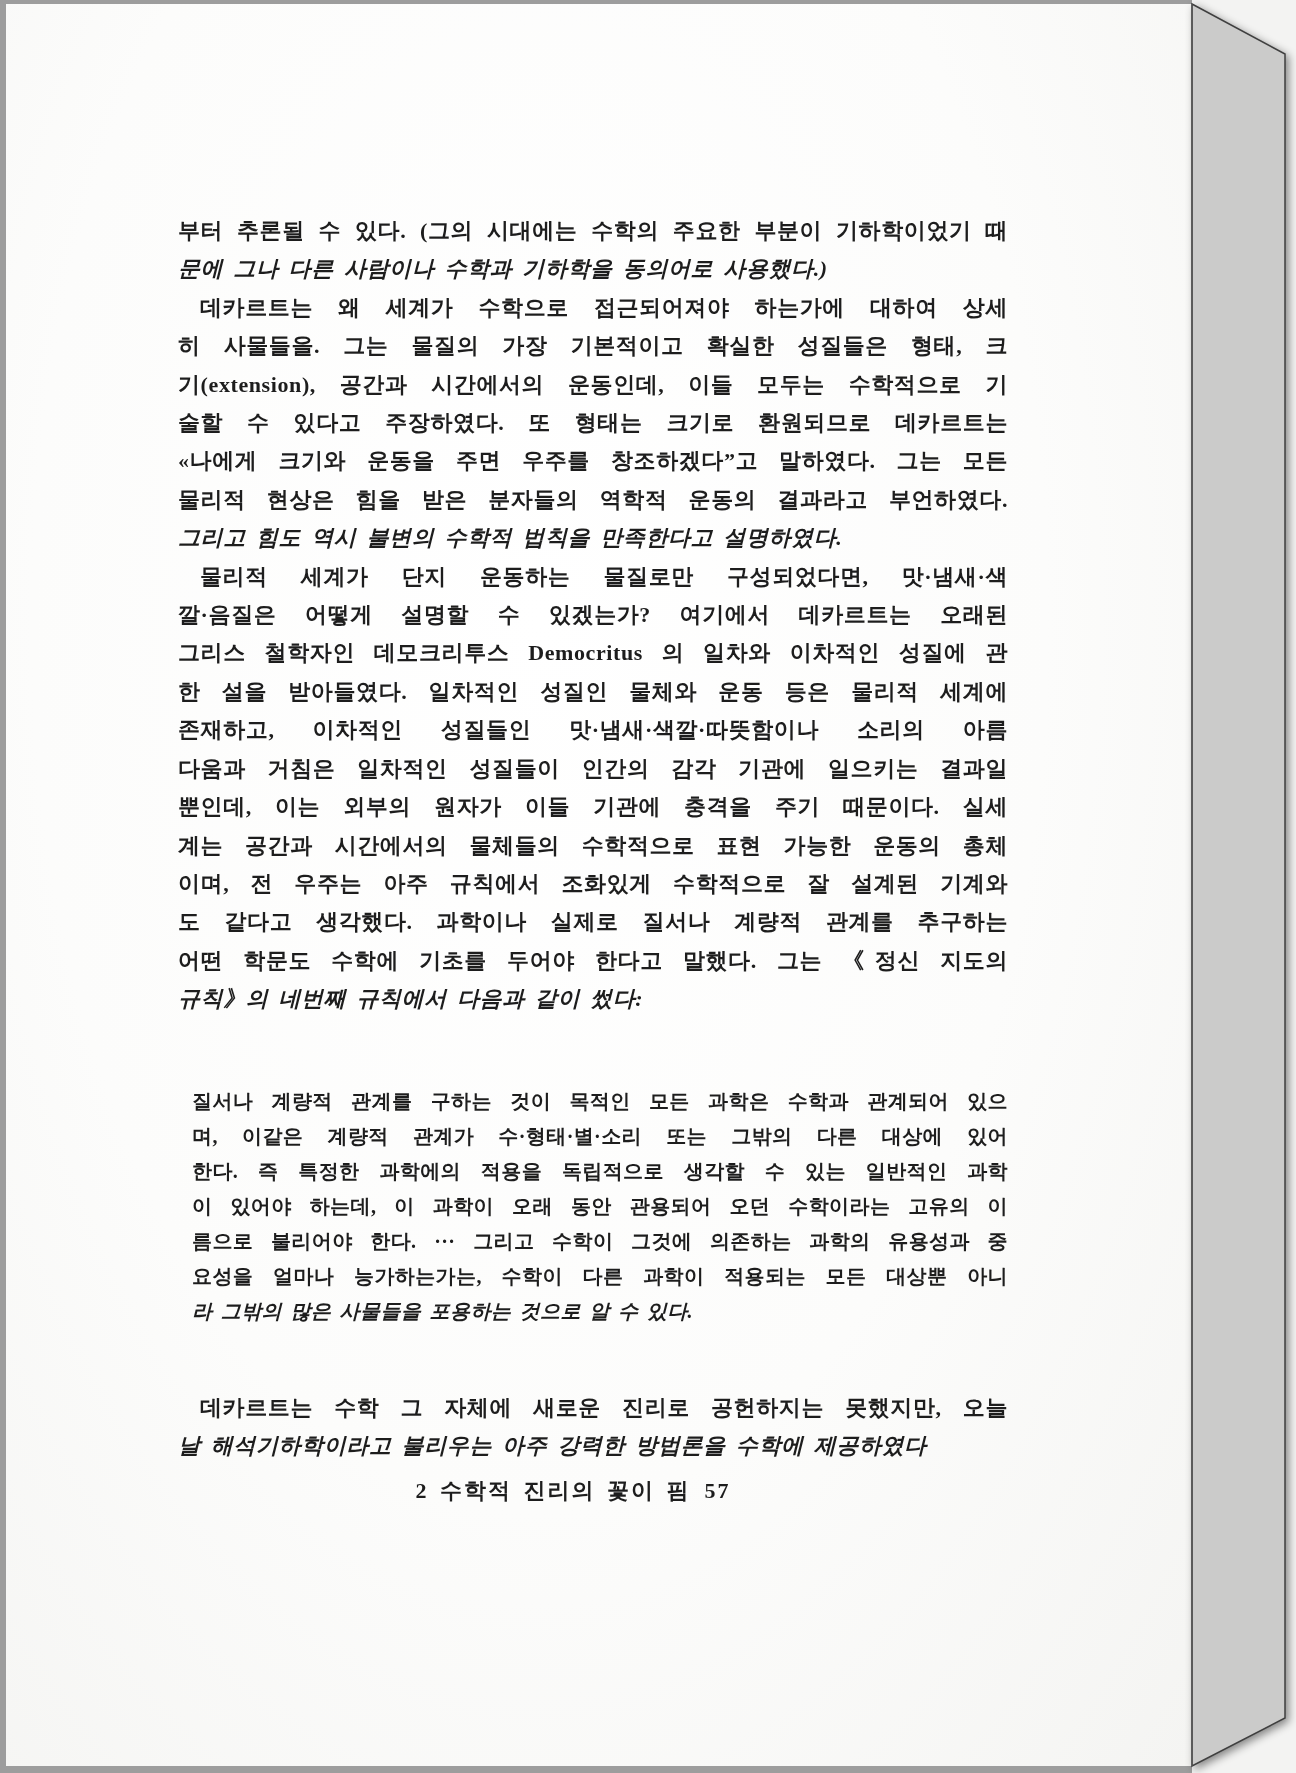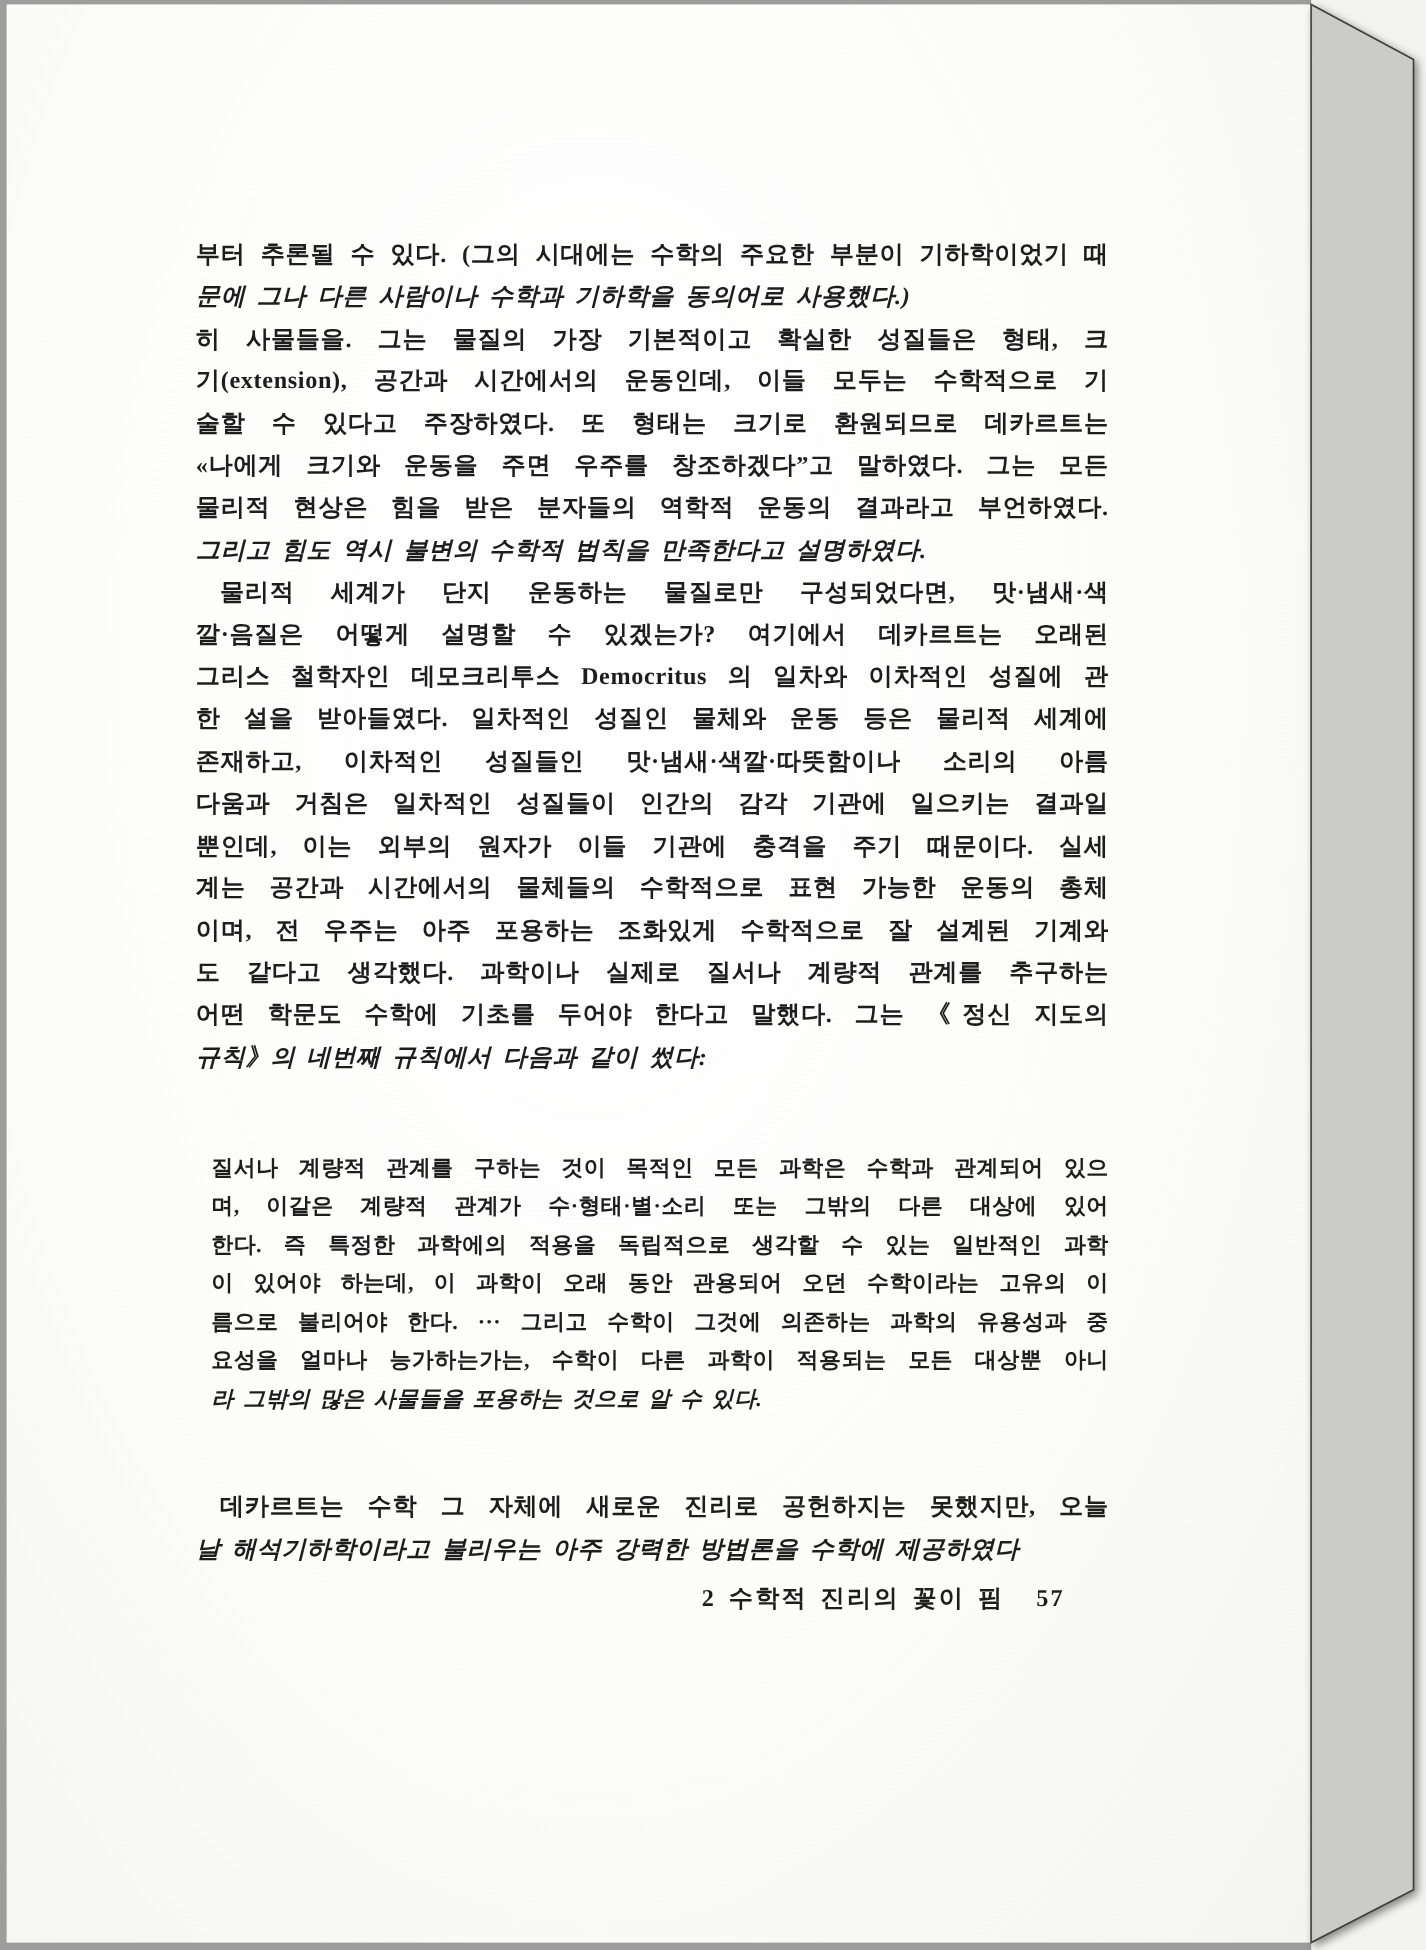--- a/index.html
+++ b/index.html
@@ -48,22 +48,22 @@
   }
   .line.ind{text-indent:22px;}
   .blockquote{
     margin-top:65px;
     padding-left:14px;
     font-size:20px;line-height:35px;letter-spacing:0.4px;word-spacing:3px;
   }
   .closing{margin-top:60px;}
   .page-footer{
     margin-top:7px;
-    display:flex;justify-content:flex-end;align-items:baseline;
-    padding-right:40px;gap:29px;
+    display:flex;justify-content:center;align-items:baseline;
+    padding-right:40px;gap:14px;
     font-size:22px;font-weight:bold;letter-spacing:2px;
   }
 </style>
 </head>
 <body>
 
 <div class="book">
 
   <div class="page-face"></div>
 
@@ -72,37 +72,38 @@
     <line x1="1192" y1="4" x2="1192" y2="1766" stroke="#555" stroke-width="1"></line>
   </svg>
 
   <div class="text-block">
     <div>
         <div class="para">
           <div class="line">부터 추론될 수 있다.  (그의 시대에는 수학의 주요한 부분이 기하학이었기 때</div>
           <div class="line end">문에 그나 다른 사람이나 수학과 기하학을 동의어로 사용했다.)</div>
         </div>
         <div class="para">
+          <div class="line ind">데카르트는 왜 세계가 수학으로 접근되어져야 하는가에 대하여 상세</div>
           <div class="line">히 사물들을.  그는 물질의 가장 기본적이고 확실한 성질들은 형태, 크</div>
           <div class="line">기(extension), 공간과 시간에서의 운동인데, 이들 모두는 수학적으로 기</div>
           <div class="line">술할 수 있다고 주장하였다.  또 형태는 크기로 환원되므로 데카르트는</div>
           <div class="line">«나에게 크기와 운동을 주면 우주를 창조하겠다”고 말하였다.  그는 모든</div>
           <div class="line">물리적 현상은 힘을 받은 분자들의 역학적 운동의 결과라고 부언하였다.</div>
           <div class="line end">그리고 힘도 역시 불변의 수학적 법칙을 만족한다고 설명하였다.</div>
         </div>
         <div class="para">
           <div class="line ind">물리적 세계가 단지 운동하는 물질로만 구성되었다면, 맛·냄새·색</div>
           <div class="line">깔·음질은 어떻게 설명할 수 있겠는가?  여기에서 데카르트는 오래된</div>
           <div class="line">그리스 철학자인 데모크리투스 Democritus 의 일차와 이차적인 성질에 관</div>
           <div class="line">한 설을 받아들였다.  일차적인 성질인 물체와 운동 등은 물리적 세계에</div>
           <div class="line">존재하고, 이차적인 성질들인 맛·냄새·색깔·따뜻함이나 소리의 아름</div>
           <div class="line">다움과 거침은 일차적인 성질들이 인간의 감각 기관에 일으키는 결과일</div>
           <div class="line">뿐인데, 이는 외부의 원자가 이들 기관에 충격을 주기 때문이다.  실세</div>
           <div class="line">계는 공간과 시간에서의 물체들의 수학적으로 표현 가능한 운동의 총체</div>
-          <div class="line">이며, 전 우주는 아주 포용하는 조화있게 수학적으로 잘 설계된 기계와</div>
+          <div class="line">이며, 전 우주는 아주 규칙에서 조화있게 수학적으로 잘 설계된 기계와</div>
           <div class="line">도 같다고 생각했다.  과학이나 실제로 질서나 계량적 관계를 추구하는</div>
           <div class="line">어떤 학문도 수학에 기초를 두어야 한다고 말했다.  그는 《정신 지도의</div>
           <div class="line end">규칙》의 네번째 규칙에서 다음과 같이 썼다:</div>
         </div>
       </div>
     <div class="blockquote">
         <div class="para">
           <div class="line">질서나 계량적 관계를 구하는 것이 목적인 모든 과학은 수학과 관계되어 있으</div>
           <div class="line">며, 이같은 계량적 관계가 수·형태·별·소리 또는 그밖의 다른 대상에 있어</div>
           <div class="line">한다.  즉 특정한 과학에의 적용을 독립적으로 생각할 수 있는  일반적인 과학</div>

